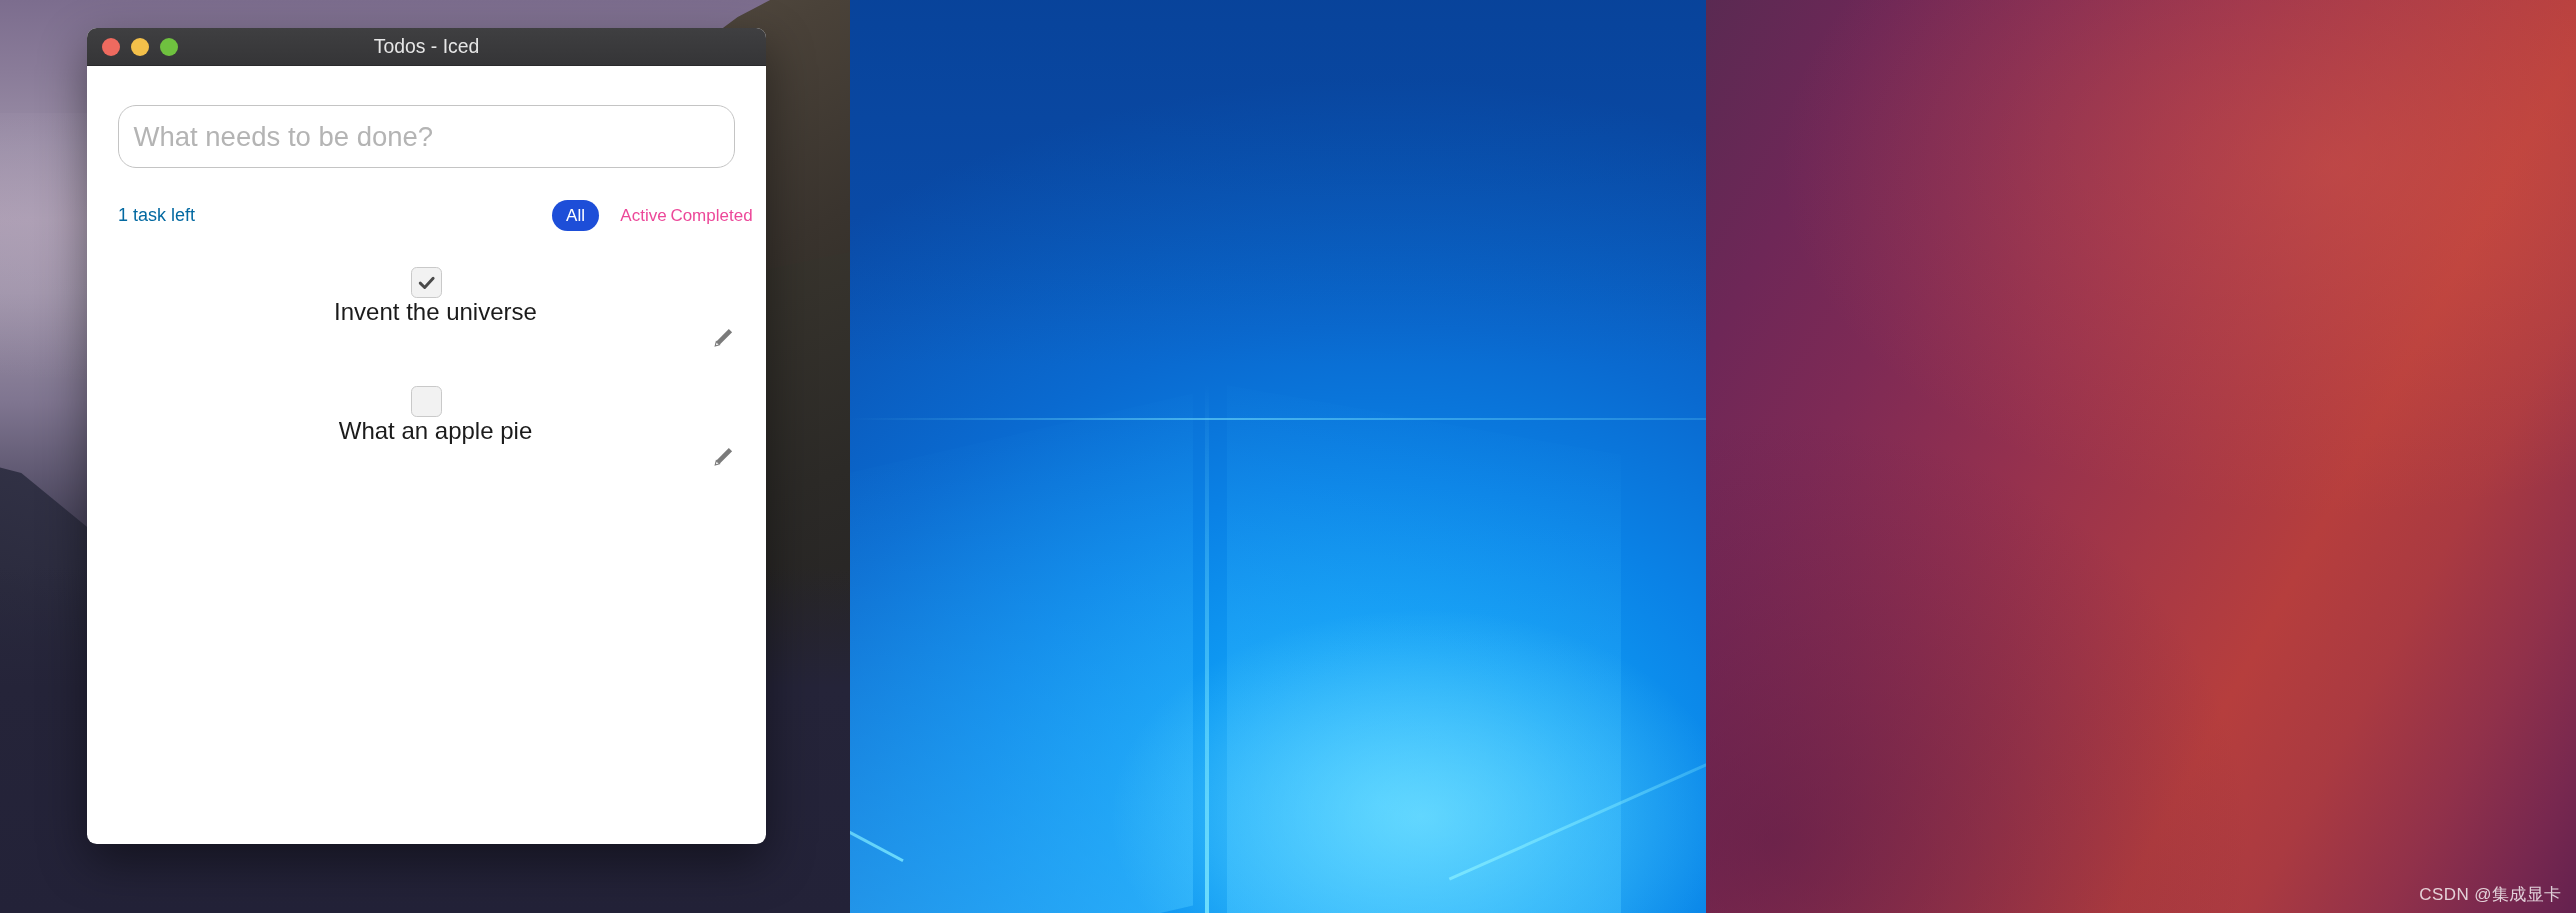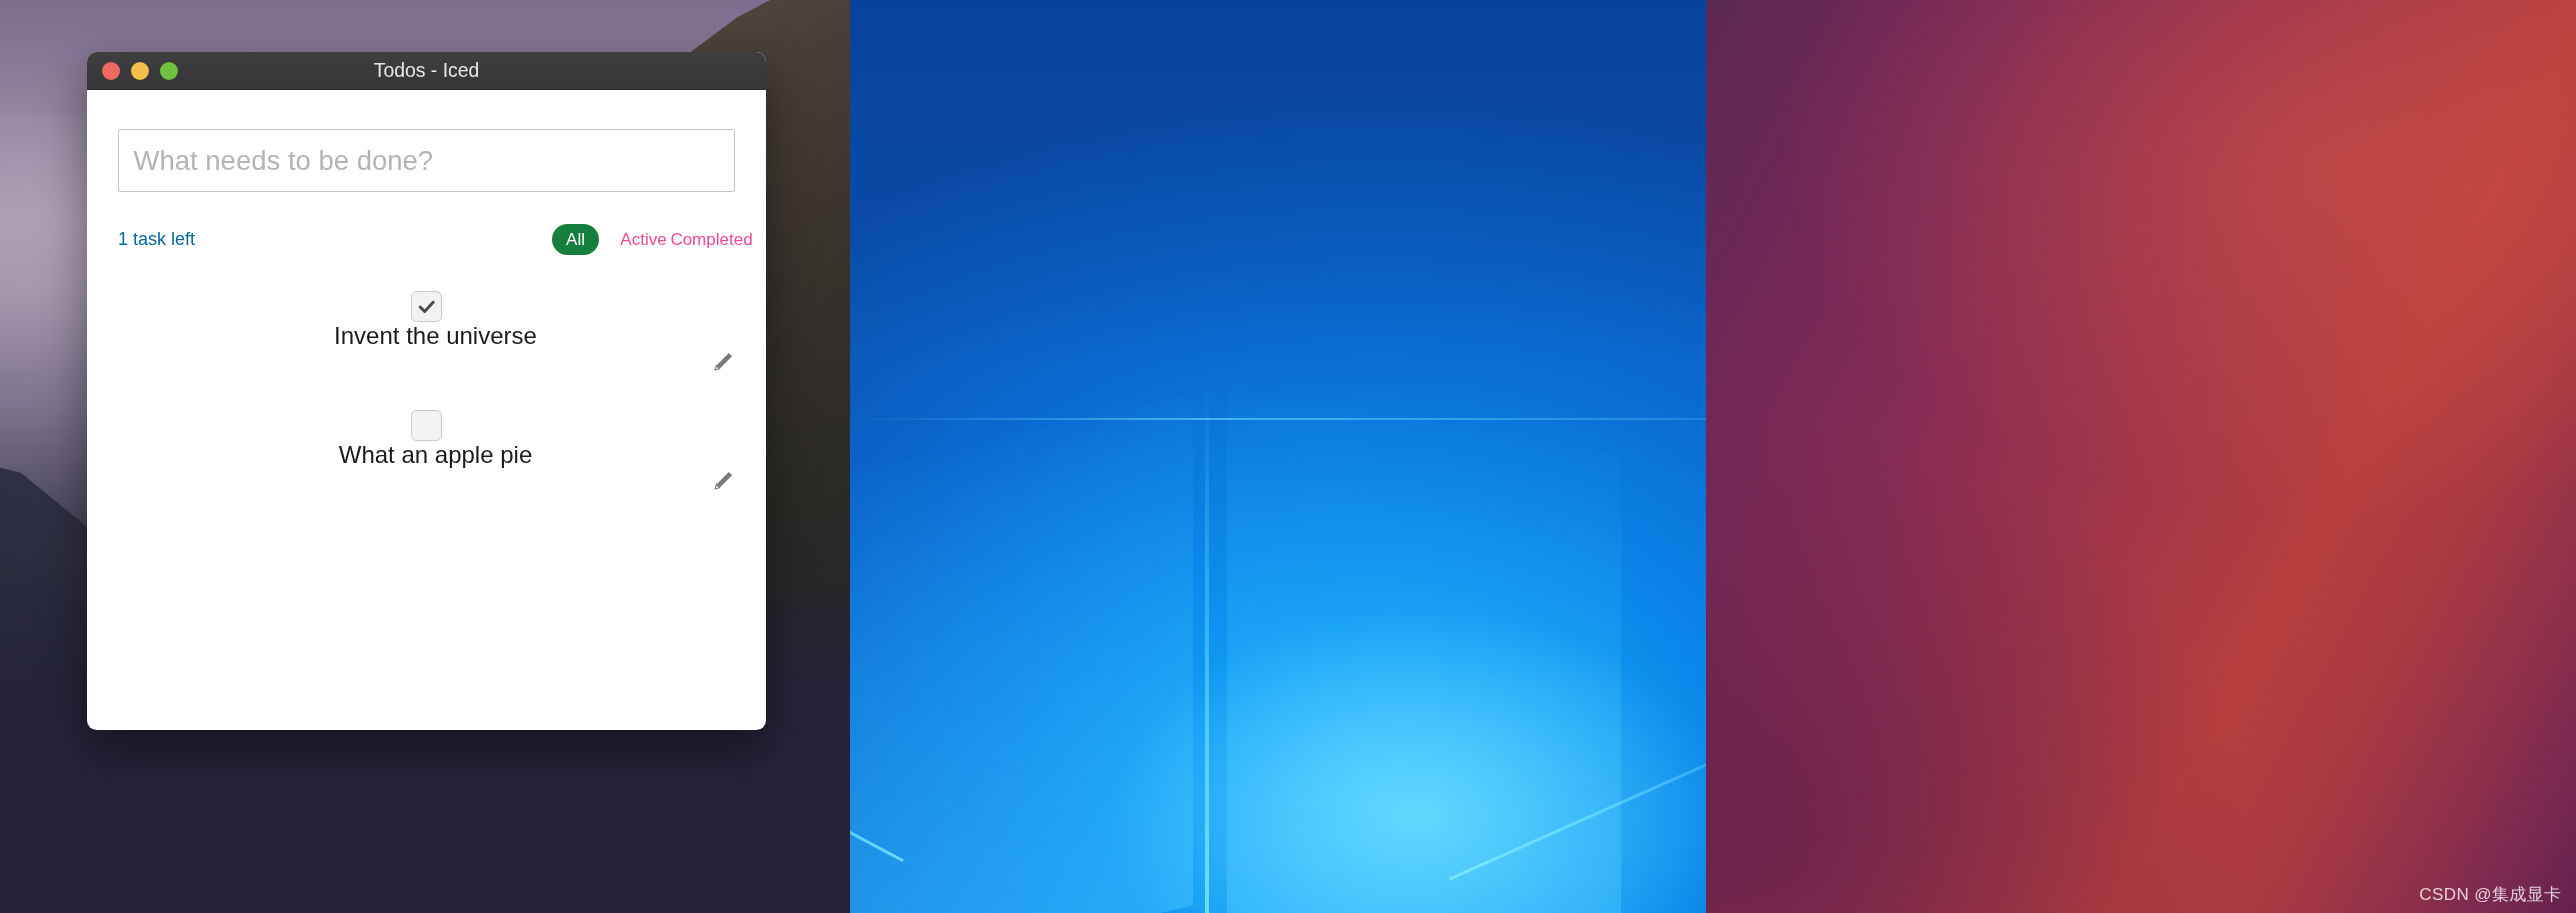--- a/index.html
+++ b/index.html
@@ -118,22 +118,22 @@
 
   
   .window {
     position: absolute;
     background: #ffffff;
     overflow: hidden;
   }
 
   
   .win-mac {
-    left: 87px; top: 52px;
-    width: 679px; height: 678px;
+    left: 87px; top: 28px;
+    width: 679px; height: 816px;
     border-radius: 9.7px;
     box-shadow: 0 18px 48px rgba(0,0,0,0.45);
   }
   .titlebar-mac {
     height: 37px;
     background: linear-gradient(to bottom, #3f3f41, #353537);
     border-bottom: 0.8px solid #2a2a2c;
     display: flex;
     align-items: center;
     position: relative;
@@ -156,21 +156,21 @@
     box-sizing: border-box;
   }
   .brand {
     text-align: center;
     color: #8c8c8c;
     font-weight: 300;
     line-height: 1;
   }
   .newtodo {
     border: 0.8px solid #c4c4c4;
-    border-radius: 2px;
+    border-radius: 18px;
     color: #b4b4b4;
     display: flex;
     align-items: center;
     box-sizing: border-box;
     background: #fff;
   }
   .controls {
     display: flex;
     align-items: center;
   }
@@ -179,21 +179,21 @@
     margin-left: auto;
     display: flex;
     align-items: center;
   }
   .filter {
     color: #ec4899;
     border-radius: 807px;
     display: flex; align-items: center; justify-content: center;
   }
   .filter.active {
-    background: #15803d;
+    background: #1d4ed8;
     color: #ffffff;
   }
   .todo-row {
     display: flex;
     align-items: center;
   }
   .cbox {
     border: 0.8px solid #c9c9c9;
     background: #f2f2f2;
     border-radius: 5.7px;

